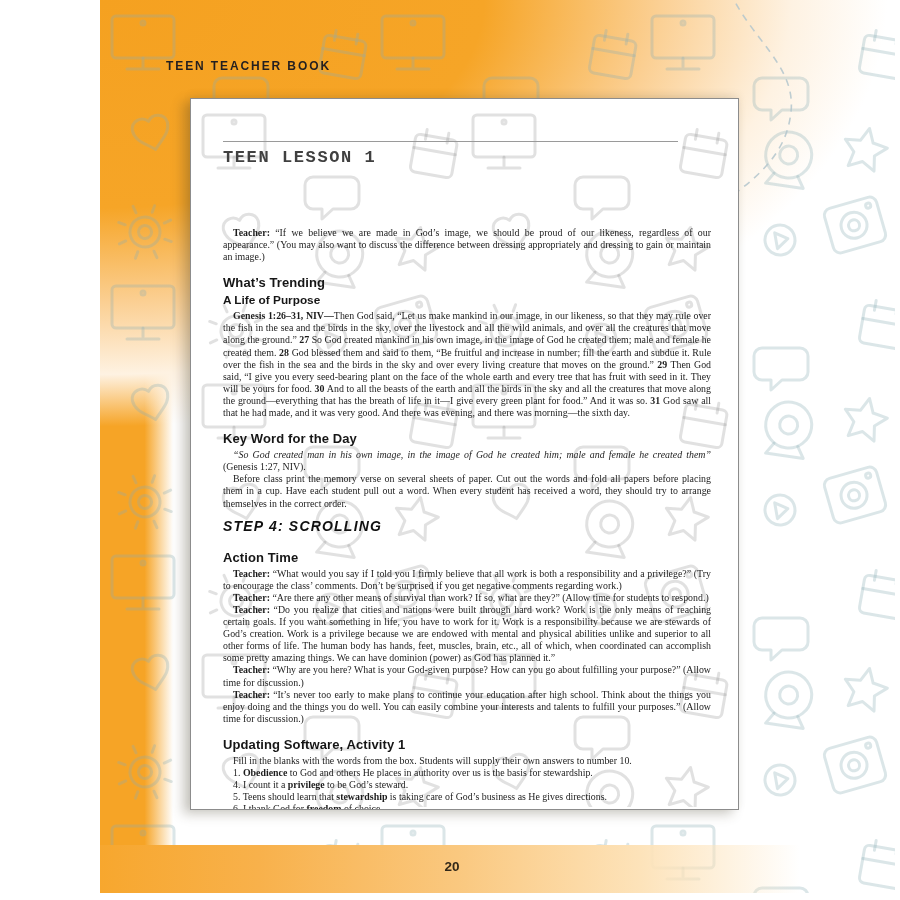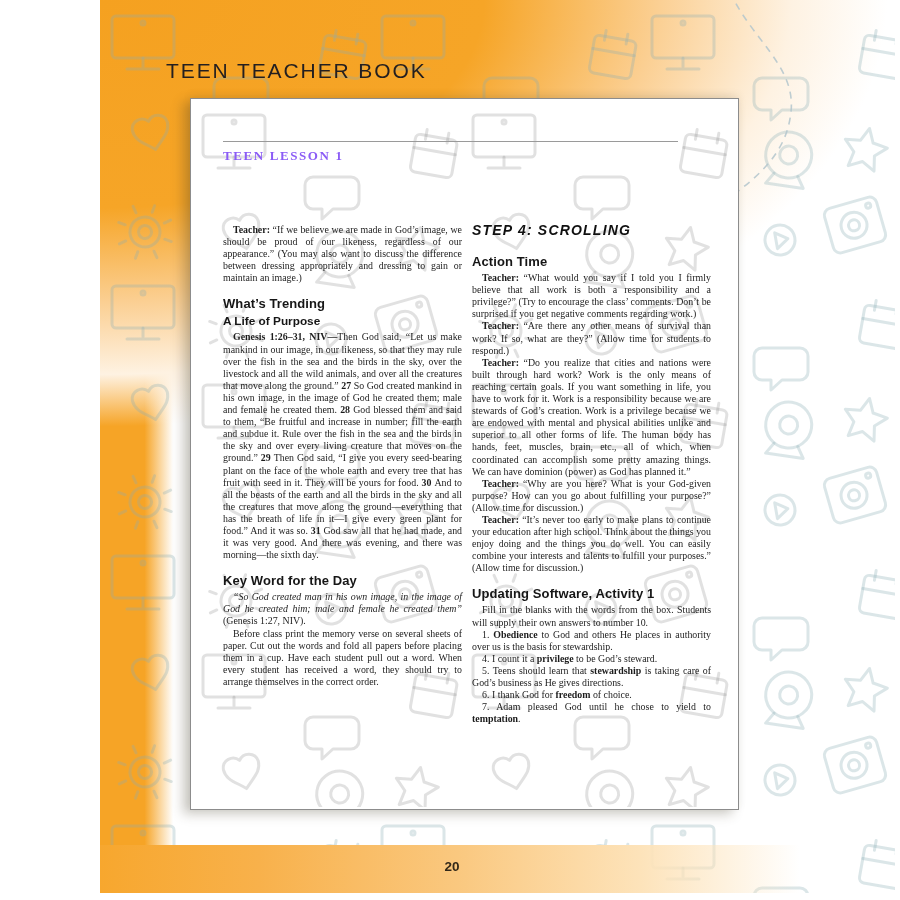--- a/index.html
+++ b/index.html
@@ -30,21 +30,21 @@
     width: 100%; height: 48px;
     background: linear-gradient(to right,
       #f7a72e 0%, #f8b14b 20%, #fac87f 45%, #fde3ba 68%, rgba(255,255,255,0) 88%);
   }
   .doodles { position: absolute; left: 0; top: 0; pointer-events: none; }
 
   
   .header-title {
     position: absolute; left: 166px; top: 59px;
     font-family: "Liberation Sans", "DejaVu Sans", sans-serif;
-    font-weight: normal; font-size: 21px; letter-spacing: 1.9px;
+    font-weight: bold; font-size: 12px; letter-spacing: 1.9px;
     color: #231f20; white-space: nowrap;
   }
 
   
   .page {
     position: absolute; left: 190px; top: 98px;
     width: 547px; height: 710px;
     background: #ffffff;
     border: 1px solid #8c8c8c;
     box-shadow: -7px 4px 11px rgba(70,60,40,0.28), 0 -3px 8px rgba(70,60,40,0.08);
@@ -55,25 +55,25 @@
     position: relative; height: 100%;
     padding: 0 27px 0 32px;
   }
   .rule {
     margin-top: 42px; height: 0;
     border-top: 1px solid #9a9a9a;
     width: 455px;
   }
   .lesson-title {
     margin-top: 6px;
-    font-family: Liberation Serif, serif;
-    font-weight: bold; font-size: 13px; letter-spacing: 1.6px;
-    color: #8b5cf6;
-  }
-  .columns { display: flex; gap: 10px; margin-top: 60px; }
+    font-family: Liberation Mono, monospace;
+    font-weight: bold; font-size: 17px; letter-spacing: 1.6px;
+    color: #404040;
+  }
+  .columns { display: flex; gap: 10px; margin-top: 60px; flex-direction: column; }
   .col {
     flex: 1; min-width: 0;
     font-size: 9.9px; line-height: 12.1px;
     text-align: justify;
     color: #1c1c1c;
   }
   .body-para { margin: 0; text-indent: 10px; }
   .body-para b { font-weight: bold; }
   .body-para i { font-style: italic; }
   .col-heading {

